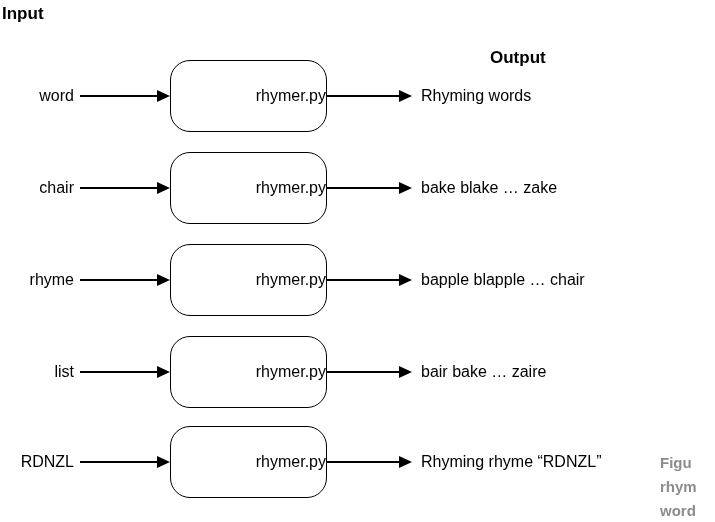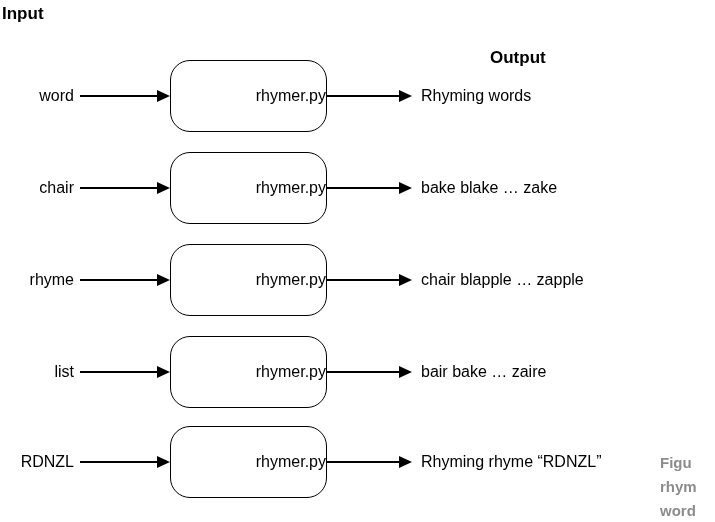--- a/index.html
+++ b/index.html
@@ -119,21 +119,21 @@
 
   <div class="flow-row" style="top: 280px;">
     <div class="in-label">rhyme</div>
     <div class="shaft shaft-in"></div>
     <div class="head head-in"></div>
     <div class="process-box">
       <span class="process-label">rhymer.py</span>
     </div>
     <div class="shaft shaft-out"></div>
     <div class="head head-out"></div>
-    <div class="out-label">chair blapple … zapple</div>
+    <div class="out-label">bapple blapple … chair</div>
   </div>
 
   <div class="flow-row" style="top: 372px;">
     <div class="in-label">list</div>
     <div class="shaft shaft-in"></div>
     <div class="head head-in"></div>
     <div class="process-box">
       <span class="process-label">rhymer.py</span>
     </div>
     <div class="shaft shaft-out"></div>

